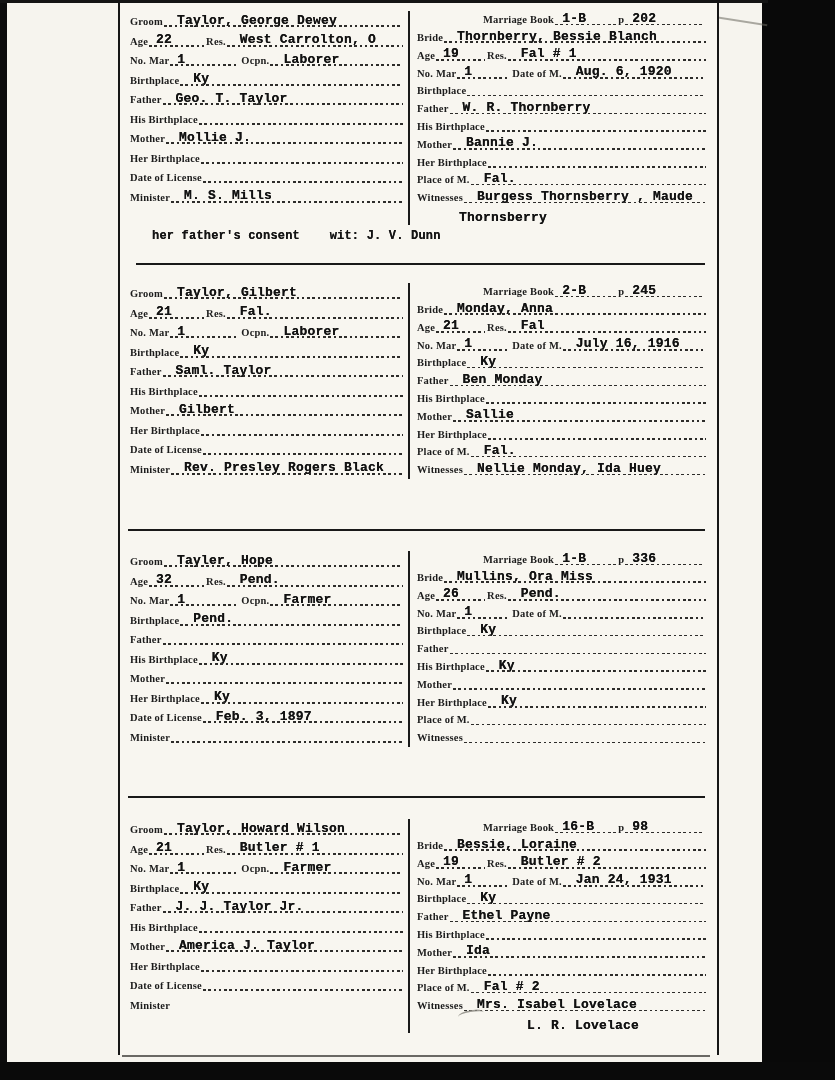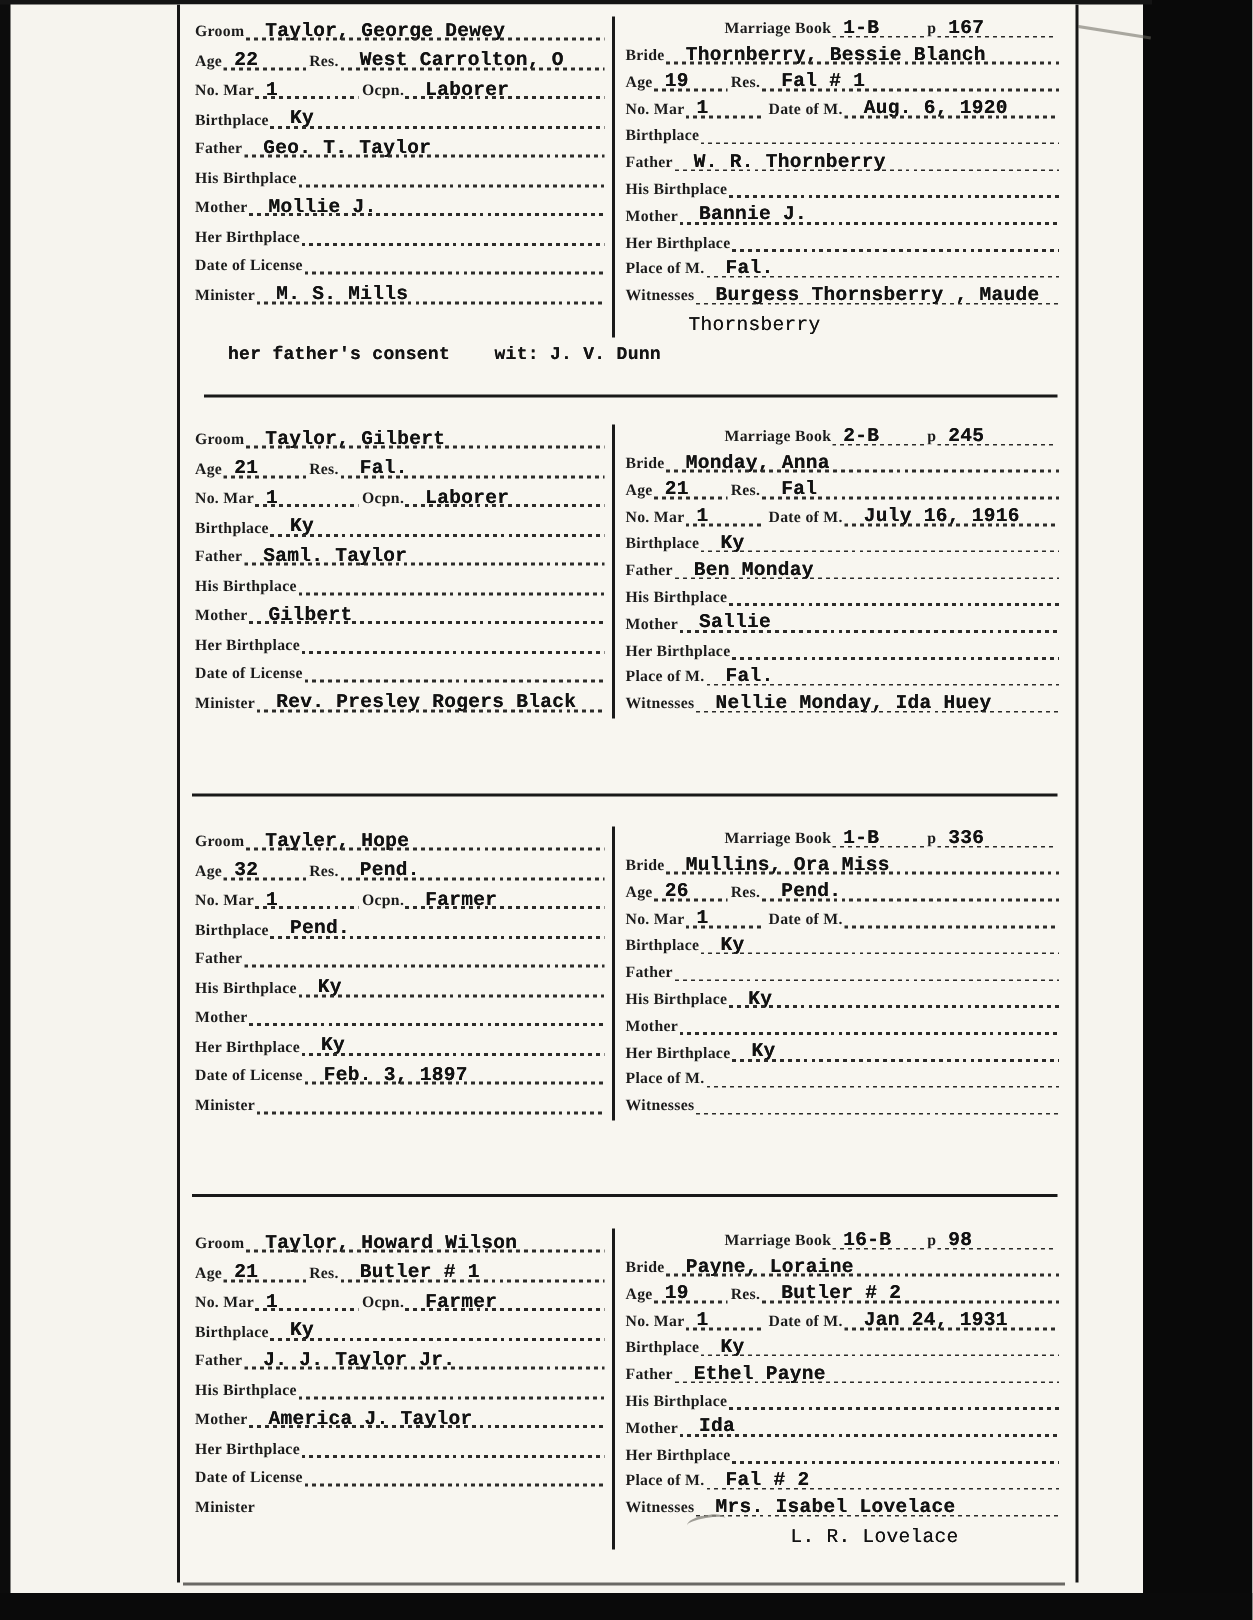--- a/index.html
+++ b/index.html
@@ -45,21 +45,21 @@
   .val{
     position:absolute;left:14px;bottom:4px;line-height:1;white-space:nowrap;
     font-family:"Liberation Mono","DejaVu Sans Mono",monospace;
     font-weight:700;font-size:13px;color:#121212;letter-spacing:.2px;
     text-shadow:0 0 .4px #222;
   }
   .fill.fixed .val{left:8px;}
   .row.overflow{display:block;}
   .row.overflow .oval{
     font-family:"Liberation Mono","DejaVu Sans Mono",monospace;
-    font-weight:400;font-size:13px;color:#121212;letter-spacing:.2px;line-height:1;
+    font-weight:700;font-size:13px;color:#121212;letter-spacing:.2px;line-height:1;
     text-shadow:0 0 .4px #222;display:inline-block;margin-top:3px;
   }
   .row.overflow.ov-left .oval{margin-left:42px;}
   .row.overflow.ov-center .oval{margin-left:110px;}
 
   .note{
     position:absolute;left:32px;white-space:pre;
     font-family:"Liberation Mono","DejaVu Sans Mono",monospace;
     font-weight:700;font-size:12px;color:#141414;letter-spacing:.2px;
     text-shadow:0 0 .4px #222;
@@ -153,21 +153,21 @@
       </div>
       <div class="col bride">
         <div class="row">
           <span class="sp" style="flex: 0 0 66px;"></span>
           <span class="lbl">Marriage Book</span>
           <span class="fill fixed" style="flex: 0 0 64px;">
             <span class="val">1-B</span>
           </span>
           <span class="lbl">p</span>
           <span class="fill fixed" style="flex: 0 0 80px;">
-            <span class="val">167</span>
+            <span class="val">202</span>
           </span>
         </div>
         <div class="row">
           <span class="lbl">Bride</span>
           <span class="fill">
             <span class="val">Thornberry, Bessie Blanch</span>
           </span>
         </div>
         <div class="row">
           <span class="lbl">Age</span>
@@ -620,21 +620,21 @@
             <span class="val">16-B</span>
           </span>
           <span class="lbl">p</span>
           <span class="fill fixed" style="flex: 0 0 80px;">
             <span class="val">98</span>
           </span>
         </div>
         <div class="row">
           <span class="lbl">Bride</span>
           <span class="fill">
-            <span class="val">Payne, Loraine</span>
+            <span class="val">Bessie, Loraine</span>
           </span>
         </div>
         <div class="row">
           <span class="lbl">Age</span>
           <span class="fill fixed" style="flex: 0 0 52px;">
             <span class="val">19</span>
           </span>
           <span class="lbl">Res.</span>
           <span class="fill">
             <span class="val">Butler # 2</span>

